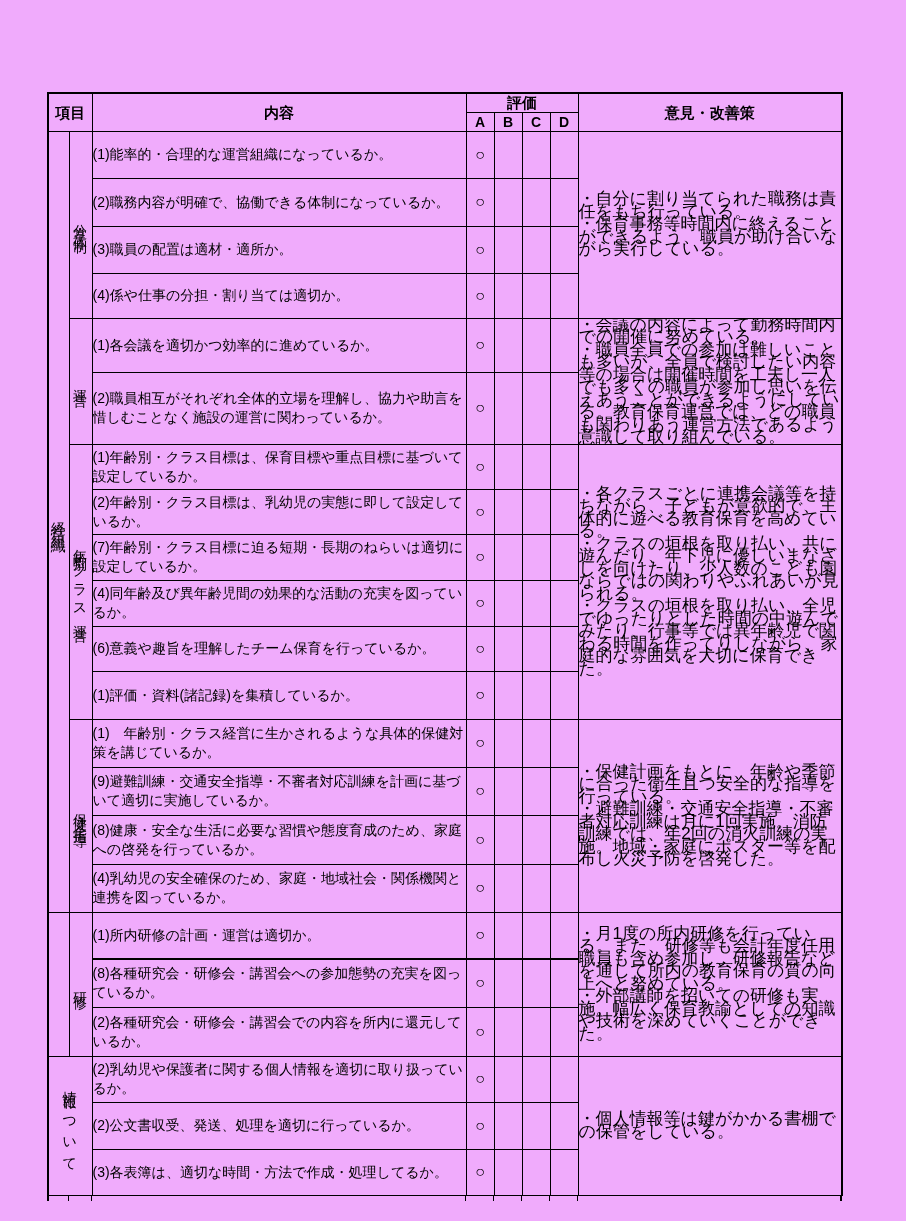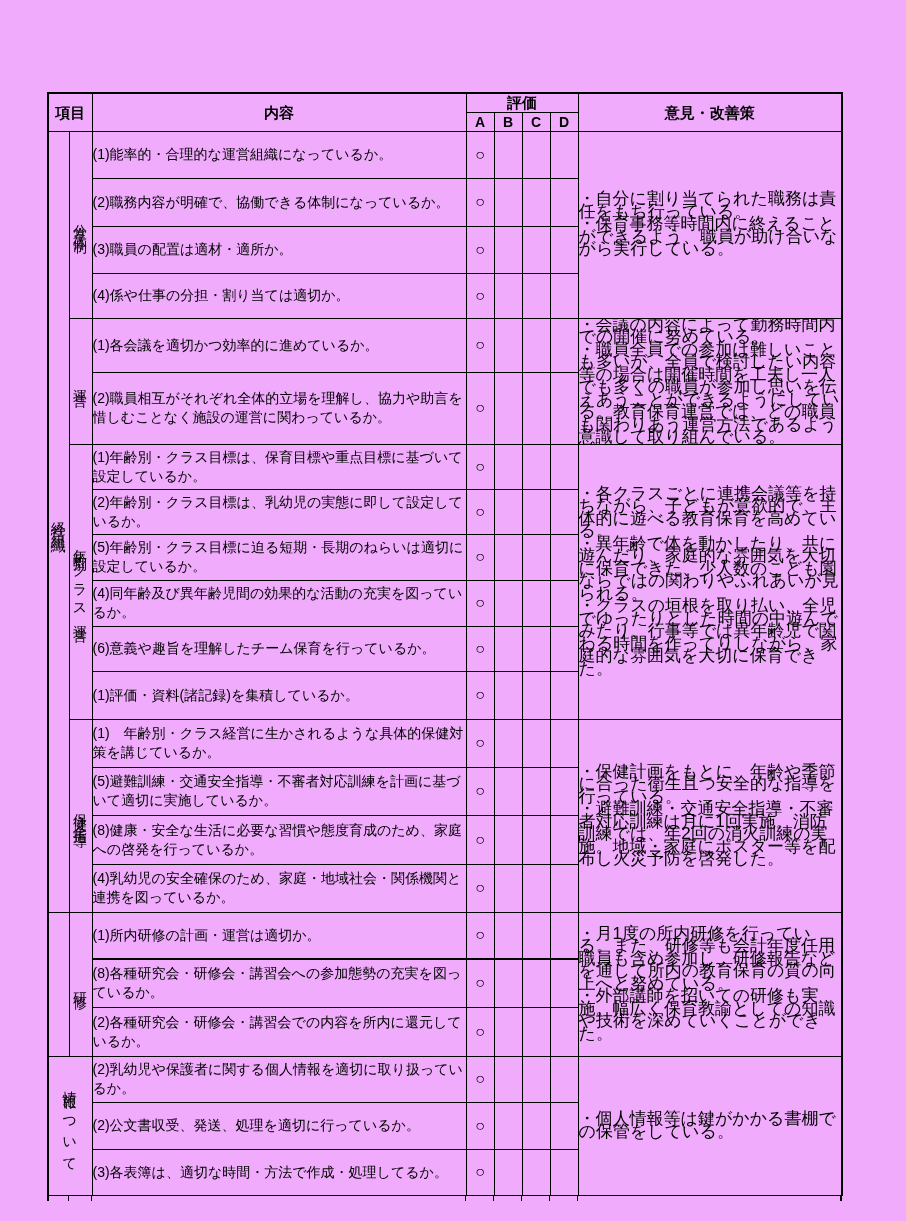--- a/index.html
+++ b/index.html
@@ -164,32 +164,32 @@
       </tr>
 
       <tr style="height:45px">
         <td class="group" rowspan="6"><span class="vlabel">年齢別・クラス運営</span></td>
         <td class="item">(1)年齢別・クラス目標は、保育目標や重点目標に基づいて設定しているか。</td>
         <td class="mark">○</td>
         <td></td>
         <td></td>
         <td></td>
         <td class="comment" rowspan="6">・各クラスごとに連携会議等を持ちながら、子どもが意欲的で、主体的に遊べる教育保育を高めている。
-・異年齢で体を動かしたり、共に遊んだり、家庭的な雰囲気を大切に保育できた、少人数のこども園ならではの関わりやふれあいが見られる。
+・クラスの垣根を取り払い、共に遊んだり、年下児に優しいまなざしを向けたり、少人数のこども園ならではの関わりやふれあいが見られる。
 ・クラスの垣根を取り払い、全児でゆったりとした時間の中遊んでみたり、行事等では異年齢児で関わる時間を作ってりしながら、家庭的な雰囲気を大切に保育できた。</td>
       </tr>
       <tr style="height:45px">
         <td class="item">(2)年齢別・クラス目標は、乳幼児の実態に即して設定しているか。</td>
         <td class="mark">○</td>
         <td></td>
         <td></td>
         <td></td>
       </tr>
       <tr style="height:46px">
-        <td class="item">(5)年齢別・クラス目標に迫る短期・長期のねらいは適切に設定しているか。</td>
+        <td class="item">(7)年齢別・クラス目標に迫る短期・長期のねらいは適切に設定しているか。</td>
         <td class="mark">○</td>
         <td></td>
         <td></td>
         <td></td>
       </tr>
       <tr style="height:46px">
         <td class="item">(4)同年齢及び異年齢児間の効果的な活動の充実を図っているか。</td>
         <td class="mark">○</td>
         <td></td>
         <td></td>
@@ -214,21 +214,21 @@
         <td class="group" rowspan="4"><span class="vlabel">保健・全指導</span></td>
         <td class="item">(1)　年齢別・クラス経営に生かされるような具体的保健対策を講じているか。</td>
         <td class="mark">○</td>
         <td></td>
         <td></td>
         <td></td>
         <td class="comment" rowspan="4">・保健計画をもとに、年齢や季節に合った衛生且つ安全的な指導を行っている。
 ・避難訓練・交通安全指導・不審者対応訓練は月に1回実施。消防訓練では、年2回の消火訓練の実施。地域・家庭にポスター等を配布し火災予防を啓発した。</td>
       </tr>
       <tr style="height:48px">
-        <td class="item">(5)避難訓練・交通安全指導・不審者対応訓練を計画に基づいて適切に実施しているか。</td>
+        <td class="item">(9)避難訓練・交通安全指導・不審者対応訓練を計画に基づいて適切に実施しているか。</td>
         <td class="mark">○</td>
         <td></td>
         <td></td>
         <td></td>
       </tr>
       <tr style="height:49px">
         <td class="item">(8)健康・安全な生活に必要な習慣や態度育成のため、家庭への啓発を行っているか。</td>
         <td class="mark">○</td>
         <td></td>
         <td></td>

